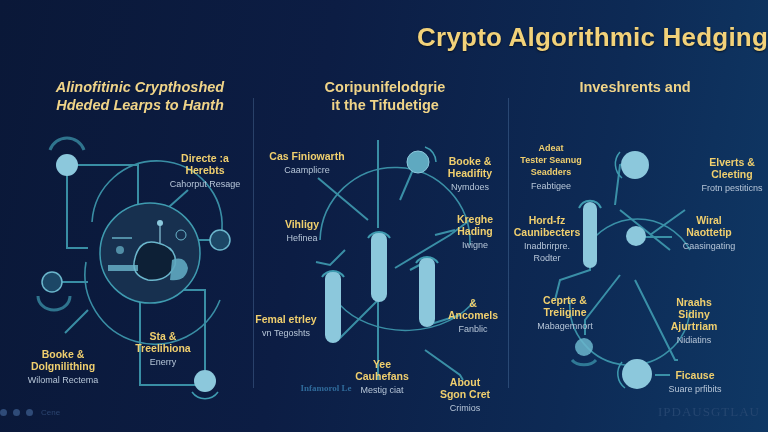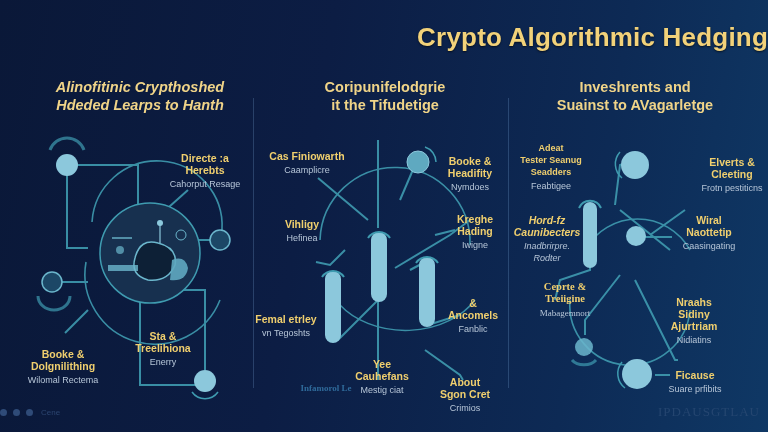--- a/index.html
+++ b/index.html
@@ -30,21 +30,20 @@
 <div class="ph" style="left:20px;width:240px;top:78px;font-style:italic;">
   <div>Alinofitinic Crypthoshed</div>
   <div>Hdeded Learps to Hanth</div>
 </div>
 <div class="ph" style="left:270px;width:230px;top:78px;">
   <div>Coripunifelodgrie</div>
   <div>it the Tifudetige</div>
 </div>
 <div class="ph" style="left:515px;width:240px;top:78px;">
   <div>Inveshrents and</div>
-  <div>Suainst to AVagarletge</div>
 </div>
 
 <svg class="dg" width="768" height="432">
   <g fill="none" stroke="#3f9bb0" stroke-width="2" opacity="0.9">
 
     <path d="M67 165 L67 248 L88 248"></path>
     <path d="M67 165 L138 165 L138 205"></path>
     <path d="M92 222 A65 65 0 0 1 222 230" stroke-width="1.6"></path>
     <path d="M86 262 A70 70 0 0 0 220 300" stroke-width="1.6"></path>
     <path d="M160 215 L188 190"></path>
@@ -178,31 +177,31 @@
 <div class="lbl" style="left:514px;top:142px;width:74px;">
   <span class="h" style="font-size:9px;">Adeat</span>
   <span class="h" style="font-size:9px;">Tester Seanug Seadders</span>
   <span class="s">Feabtigee</span>
 </div>
 <div class="lbl" style="left:650px;top:156px;width:76px;margin-left:44px;">
   <span class="h">Elverts &amp;</span>
   <span class="h">Cleeting</span>
   <span class="s">Frotn pestiticns</span>
 </div>
-<div class="lbl" style="left:512px;top:214px;width:70px;font-style:italic;">
+<div class="lbl" style="left:512px;top:214px;width:70px;">
   <span class="h">Hord-fz</span>
   <span class="h">Caunibecters</span>
   <span class="s">Inadbrirpre. Rodter</span>
 </div>
 <div class="lbl" style="left:674px;top:214px;width:70px;">
   <span class="h">Wiral</span>
   <span class="h">Naottetip</span>
   <span class="s">Caasingating</span>
 </div>
-<div class="lbl" style="left:530px;top:281px;width:70px;font-family:Liberation Serif, serif;">
+<div class="lbl" style="left:530px;top:294px;width:70px;">
   <span class="h">Ceprte &amp;</span>
   <span class="h">Treiigine</span>
   <span class="s">Mabagemnort</span>
 </div>
 <div class="lbl" style="left:662px;top:296px;width:64px;">
   <span class="h">Nraahs</span>
   <span class="h">Sidiny Ajurtriam</span>
   <span class="s">Nidiatins</span>
 </div>
 <div class="lbl" style="left:660px;top:369px;width:70px;">

